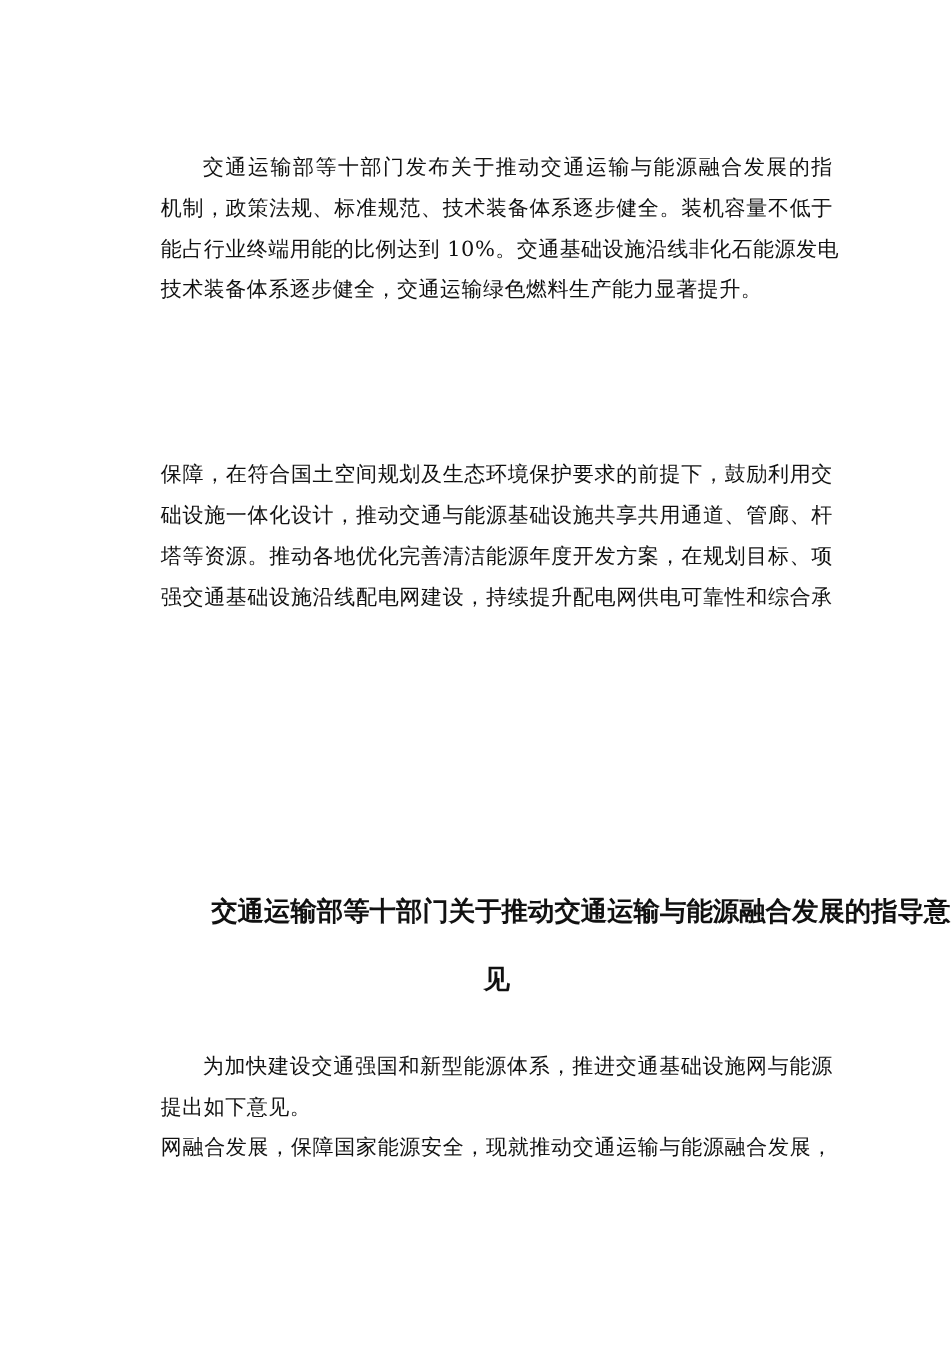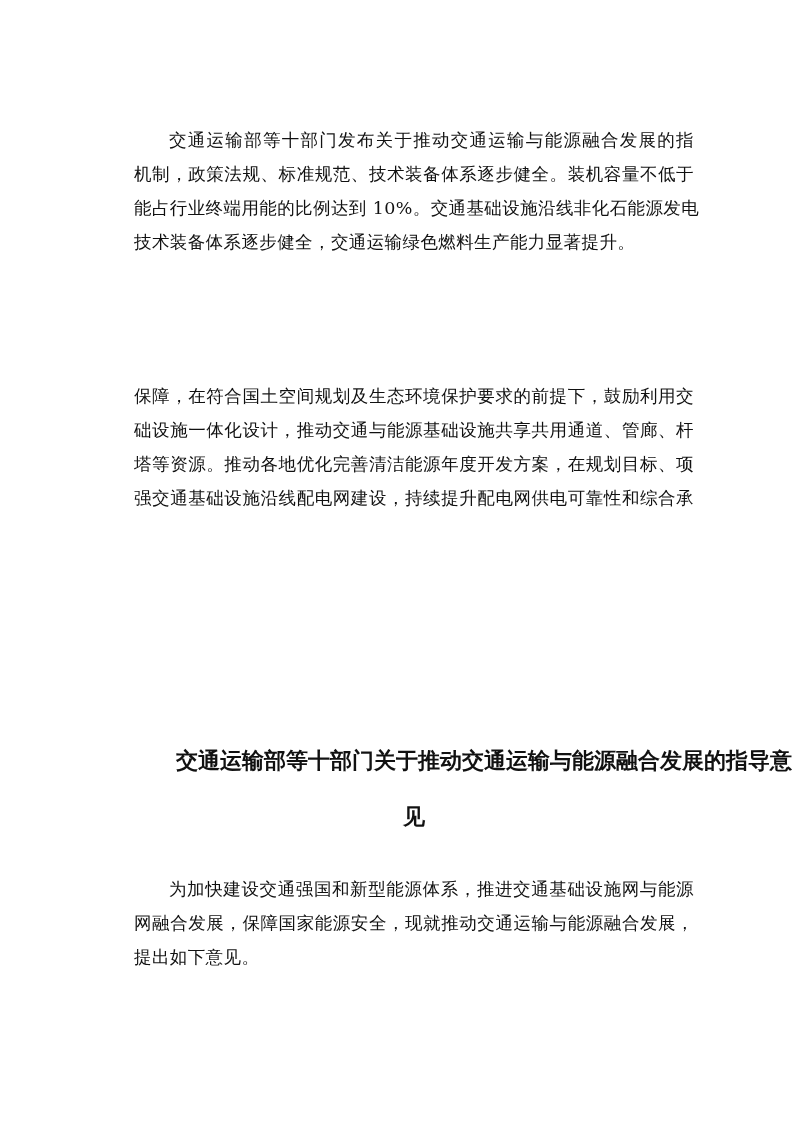--- a/index.html
+++ b/index.html
@@ -36,17 +36,17 @@
     <span class="line">强交通基础设施沿线配电网建设，持续提升配电网供电可靠性和综合承</span>
   </div>
 
   <div class="title" style="top:733px;">
     <span class="line first">交通运输部等十部门关于推动交通运输与能源融合发展的指导意</span>
     <span class="line center">见</span>
   </div>
 
   <div class="para" style="top:856px;margin-top:16px;">
     <span class="line first">为加快建设交通强国和新型能源体系，推进交通基础设施网与能源</span>
+    <span class="line last">提出如下意见。</span>
     <span class="line">网融合发展，保障国家能源安全，现就推动交通运输与能源融合发展，</span>
-    <span class="line last">提出如下意见。</span>
   </div>
 
 </div>
 
 </body></html>

